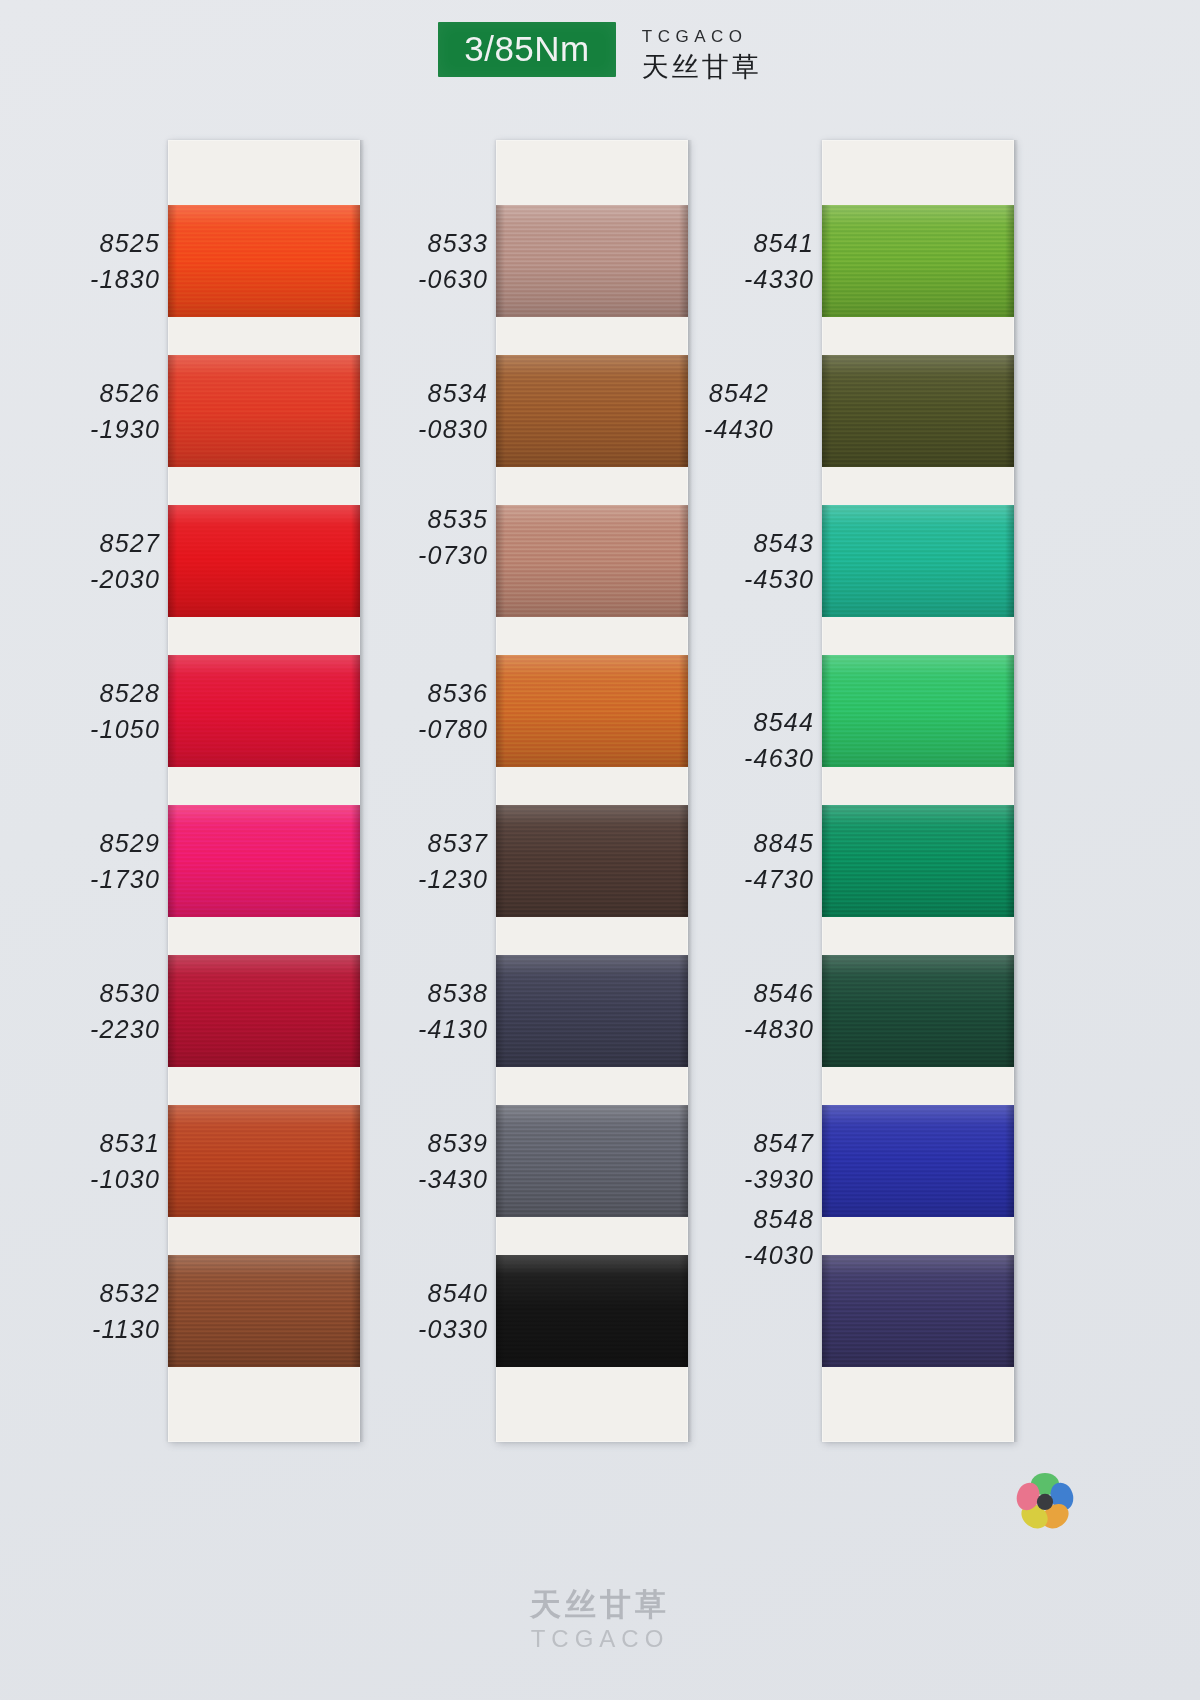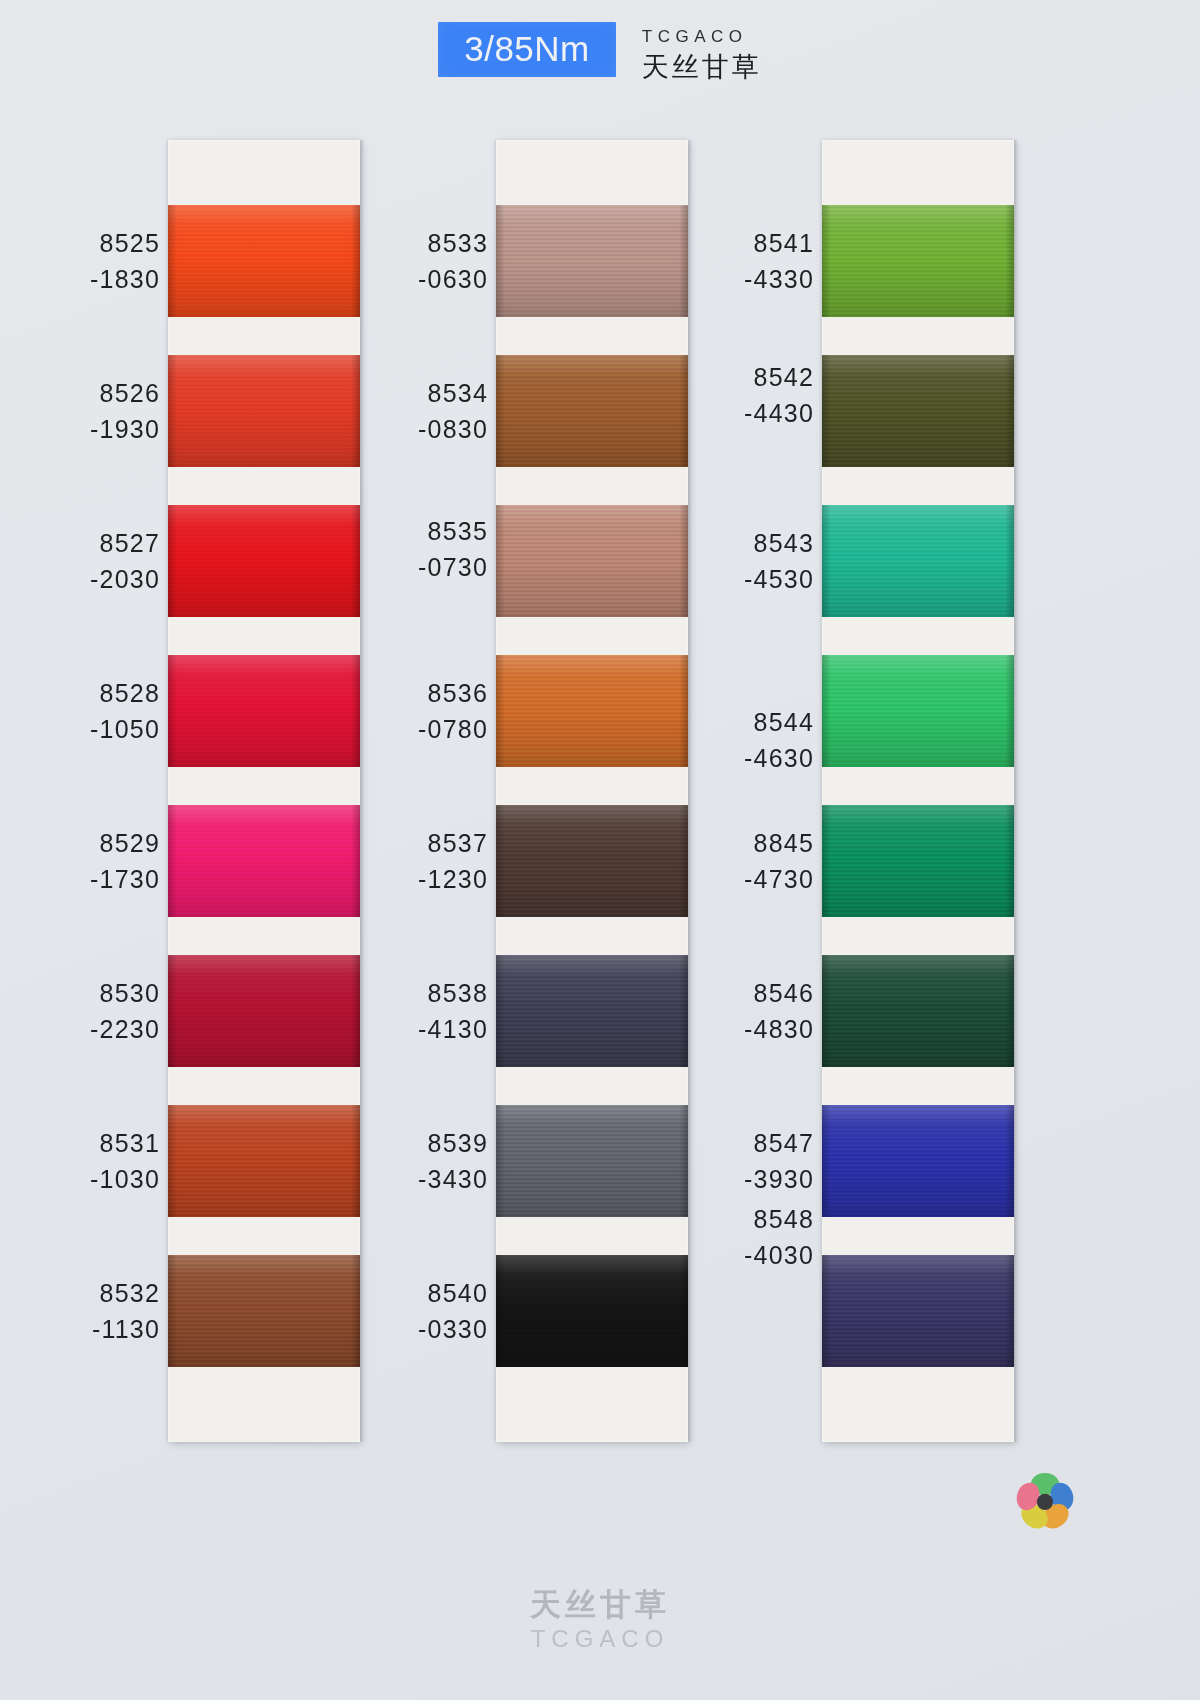--- a/index.html
+++ b/index.html
@@ -25,21 +25,21 @@
     display: flex;
     justify-content: center;
     align-items: flex-start;
   }
   .header-inner {
     display: flex;
     align-items: flex-start;
     gap: 26px;
   }
   .count-badge {
-    background: #3b82f6;
+    background: #15803d;
     color: #f0f1f2;
     font-size: 35px;
     letter-spacing: 0.5px;
     padding: 9px 26px 11px 26px;
     line-height: 1;
     border-radius: 1px;
     box-shadow: inset 0 0 18px rgba(255,255,255,0.06);
   }
   .brand-block {
     display: flex;
@@ -133,21 +133,21 @@
   
   .label {
     position: absolute;
     width: 150px;
     text-align: right;
     color: #1e2024;
     font-size: 25px;
     line-height: 36px;
     letter-spacing: 1.2px;
   }
-  .label .l1, .label .l2 { display: block; white-space: pre; }
+  .label .l1, .label .l2 { display: block; white-space: pre; font-style: italic; }
 
   .label.col1 { left: 10px; }
   .label.col2 { left: 338px; }
   .label.col3 { left: 664px; }
 
   
   .watermark {
     position: absolute;
     left: 0;
     bottom: 46px;
@@ -400,21 +400,21 @@
     <span class="l2">-1130</span>
   </div>
 <div class="label col2" style="top: 225px;">
     <span class="l1">8533</span>
     <span class="l2">-0630</span>
   </div>
 <div class="label col2" style="top: 375px;">
     <span class="l1">8534</span>
     <span class="l2">-0830</span>
   </div>
-<div class="label col2" style="top: 513px;">
+<div class="label col2" style="top: 501px;">
     <span class="l1">8535</span>
     <span class="l2">-0730</span>
   </div>
 <div class="label col2" style="top: 675px;">
     <span class="l1">8536</span>
     <span class="l2">-0780</span>
   </div>
 <div class="label col2" style="top: 825px;">
     <span class="l1">8537</span>
     <span class="l2">-1230</span>
@@ -428,21 +428,21 @@
     <span class="l2">-3430</span>
   </div>
 <div class="label col2" style="top: 1275px;">
     <span class="l1">8540</span>
     <span class="l2">-0330</span>
   </div>
 <div class="label col3" style="top: 225px;">
     <span class="l1">8541</span>
     <span class="l2">-4330</span>
   </div>
-<div class="label col3" style="top: 359px;">
+<div class="label col3" style="top: 375px; text-align: center;">
     <span class="l1">8542</span>
     <span class="l2">-4430</span>
   </div>
 <div class="label col3" style="top: 525px;">
     <span class="l1">8543</span>
     <span class="l2">-4530</span>
   </div>
 <div class="label col3" style="top: 704px;">
     <span class="l1">8544</span>
     <span class="l2">-4630</span>

